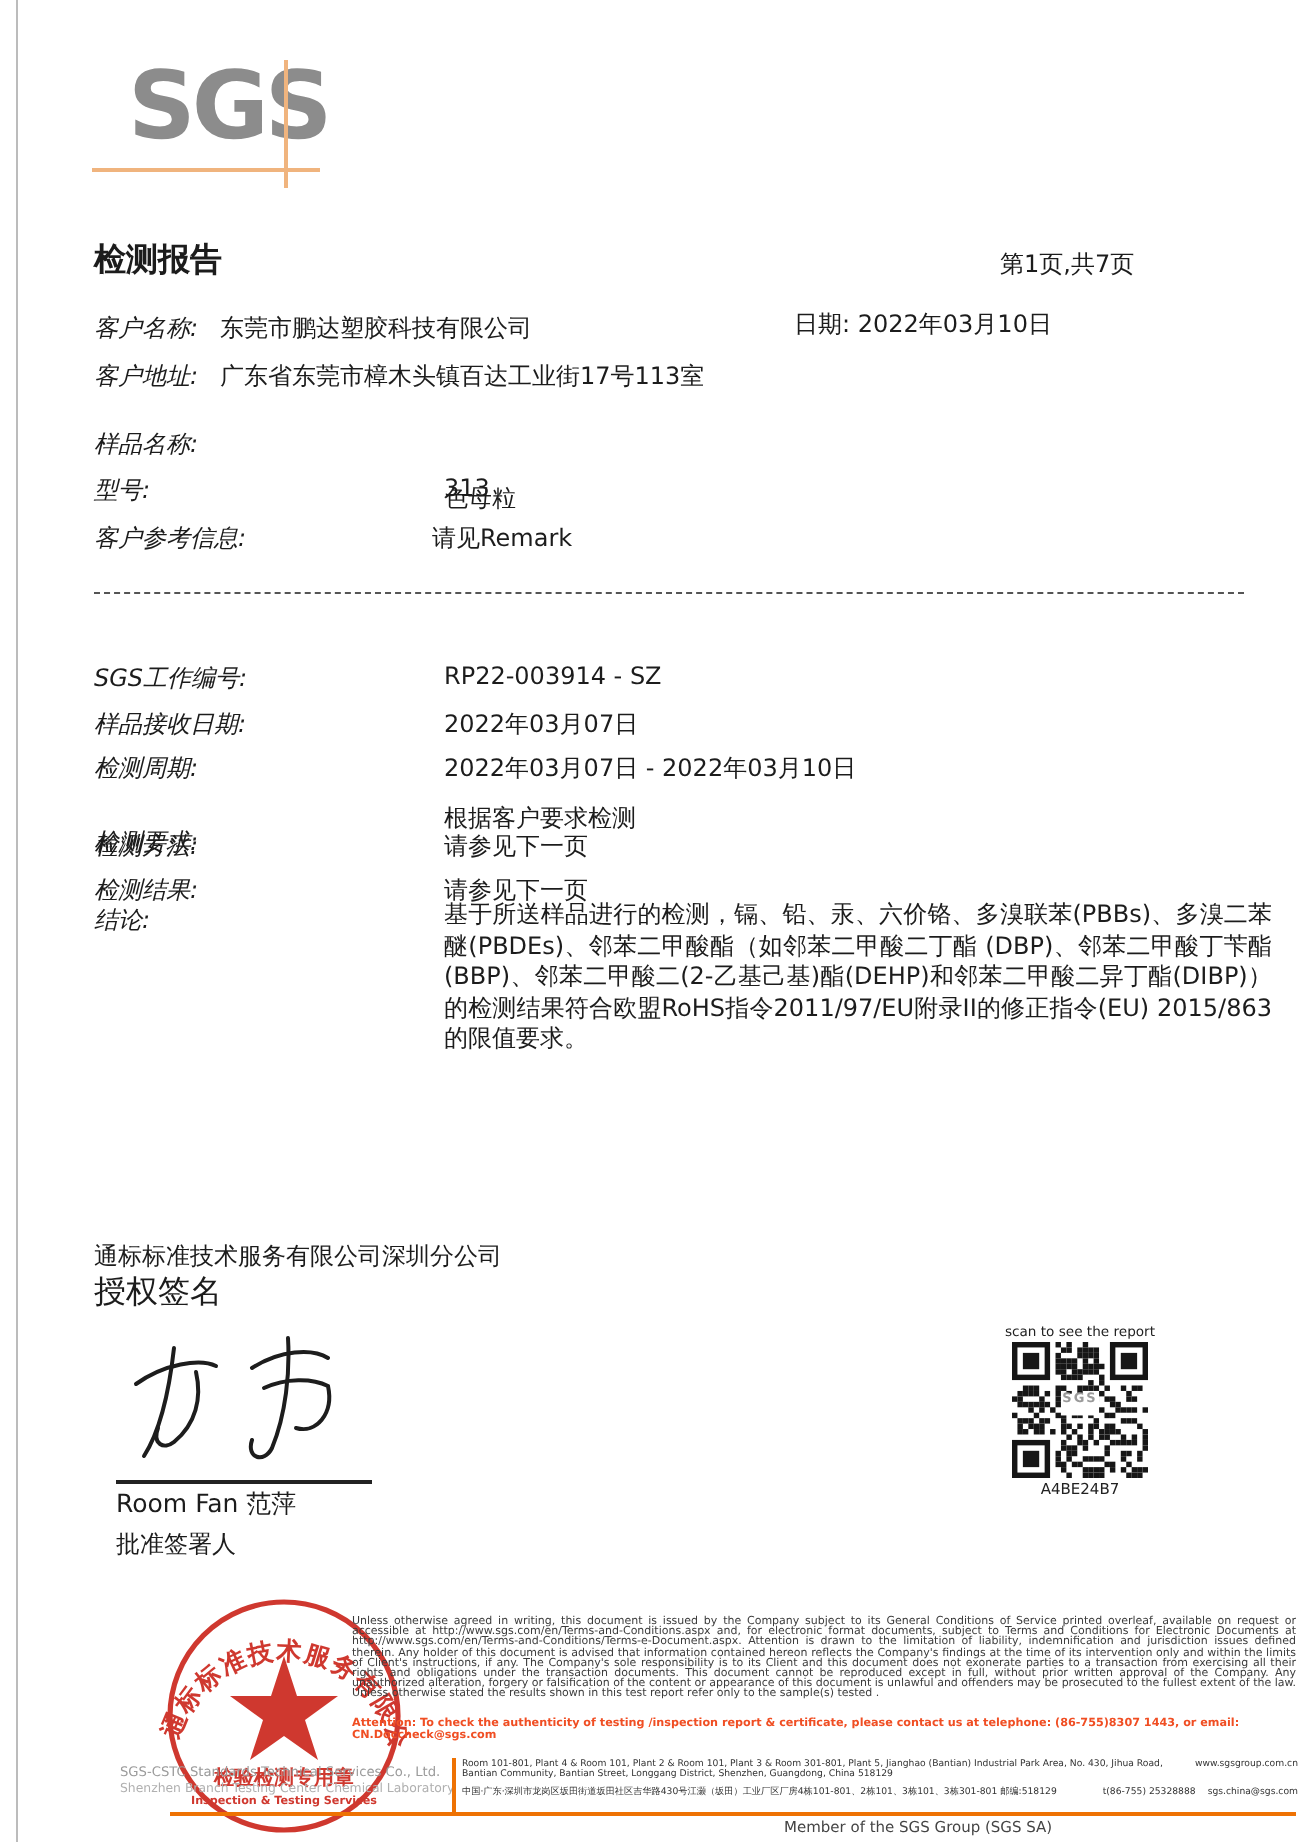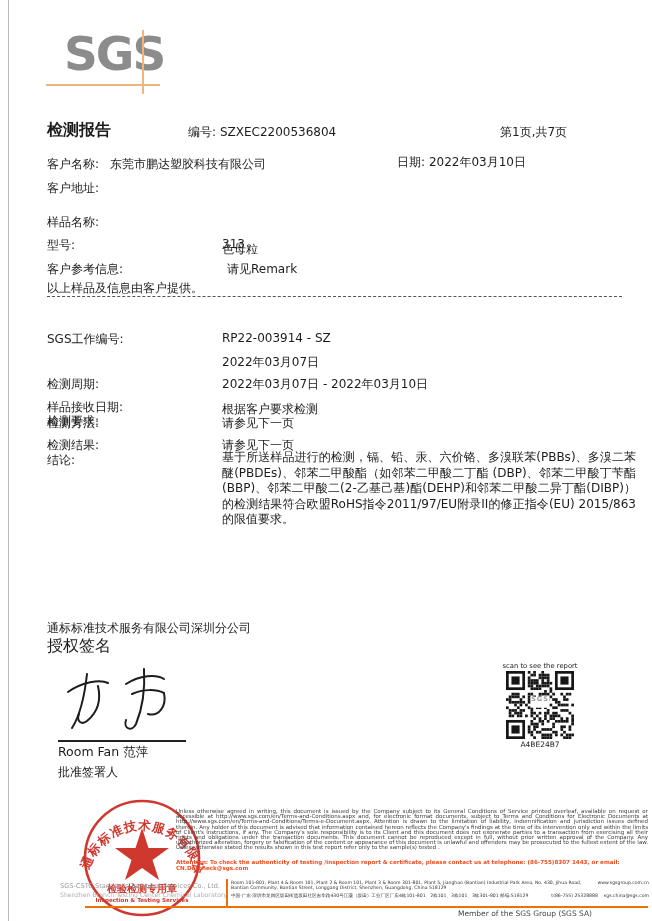--- a/index.html
+++ b/index.html
@@ -7,21 +7,21 @@
         font-family:"DejaVu Sans","Liberation Sans",sans-serif;color:#1c1c1c;}
   .edge-line{position:absolute;left:8px;top:0;width:1px;height:921px;background:#bcbcbc;}
   
   .logo{position:absolute;left:64px;top:30px;font-size:47px;font-weight:bold;color:#8c8c8c;
         letter-spacing:-2px;line-height:1;}
   .logo-hline{position:absolute;left:46px;top:84px;width:114px;height:2px;background:#f0b47e;}
   .logo-vline{position:absolute;left:142px;top:30px;width:2px;height:64px;background:#f0b47e;}
   .doc-title{position:absolute;left:47px;top:120px;font-size:16px;font-weight:bold;}
   .hdr{position:absolute;top:124px;font-size:12px;}
   
-  .lbl{position:absolute;left:47px;font-size:12px;}
+  .lbl{position:absolute;left:47px;font-size:12px;font-style:italic;}
   .val{position:absolute;font-size:12px;}
   .dash{position:absolute;left:47px;top:296px;width:575px;border-top:1px dashed #555;}
   .concl{position:absolute;left:222px;top:450px;width:414px;font-size:12px;line-height:15.6px;text-align:justify;}
   
   .sig-company{position:absolute;left:47px;top:620px;font-size:12px;}
   .sig-auth{position:absolute;left:47px;top:636px;font-size:16px;}
   .sig-svg{position:absolute;left:56px;top:662px;}
   .sig-line{position:absolute;left:58px;top:740px;width:128px;height:2px;background:#222;}
   .sig-name{position:absolute;left:58px;top:744px;font-size:12.5px;}
   .sig-title{position:absolute;left:58px;top:764px;font-size:12px;}
@@ -37,54 +37,53 @@
   .ft-co2{position:absolute;left:60px;top:891px;font-size:6.2px;color:#b0b0b0;}
   .disclaimer{position:absolute;left:176px;top:809px;width:472px;font-size:5.5px;line-height:5.2px;
               color:#3c3c3c;text-align:justify;}
   .attention{position:absolute;left:176px;top:860px;width:472px;font-size:5.6px;line-height:5.6px;
              color:#f04e23;font-weight:bold;}
   .addr-vline{position:absolute;left:226px;top:879px;width:2px;height:27px;background:#ee7203;}
   .addr{position:absolute;left:231px;top:880px;width:418px;font-size:4.6px;color:#333;}
   .addr-row{display:flex;gap:6px;margin-bottom:3px;align-items:baseline;}
   .addr-row .grow{flex:1;}
   .ft-hline{position:absolute;left:85px;top:906px;width:563px;height:2px;background:#ee7203;}
-  .member{position:absolute;left:392px;top:909px;width:200px;text-align:right;font-size:7.5px;color:#444;}
+  .member{position:absolute;left:392px;top:909px;width:200px;text-align:left;font-size:7.5px;color:#444;}
 </style>
 </head>
 <body>
 
 <div class="page">
   <div class="edge-line"></div>
 
   <div class="logo">SGS</div>
   <div class="logo-hline"></div>
   <div class="logo-vline"></div>
 
   <div class="doc-title">检测报告</div>
-  <div class="hdr" style="left:188px;"><span>编号:</span> <span>SZXEC2200536804</span></div>
   <div class="hdr" style="left:397px;margin-top:30px;"><span>日期:</span> <span>2022年03月10日</span></div>
   <div class="hdr" style="left:500px;">第1页,共7页</div>
 
   <div class="lbl" style="top:156px;">客户名称:</div>
   <div class="val" style="left:110px;top:156px;">东莞市鹏达塑胶科技有限公司</div>
   <div class="lbl" style="top:180px;">客户地址:</div>
+  <div class="val" style="left:110px;top:180px;">广东省东莞市樟木头镇百达工业街17号113室</div>
 
   <div class="lbl" style="top:214px;">样品名称:</div>
   <div class="val" style="left:222px;top:214px;margin-top:27px;">色母粒</div>
   <div class="lbl" style="top:237px;">型号:</div>
   <div class="val" style="left:222px;top:237px;">313</div>
   <div class="lbl" style="top:261px;">客户参考信息:</div>
-  <div class="val" style="left:227px;top:261px;">请见Remark</div>
-  <div class="lbl" style="top:280px;">以上样品及信息由客户提供。</div>
+  <div class="val" style="left:216px;top:261px;">请见Remark</div>
 
   <div class="dash"></div>
 
   <div class="lbl" style="top:331px;">SGS工作编号:</div>
   <div class="val" style="left:222px;top:331px;">RP22-003914 - SZ</div>
-  <div class="lbl" style="top:354px;margin-top:45px;">样品接收日期:</div>
+  <div class="lbl" style="top:354px;">样品接收日期:</div>
   <div class="val" style="left:222px;top:354px;">2022年03月07日</div>
   <div class="lbl" style="top:376px;text-align:right;">检测周期:</div>
   <div class="val" style="left:222px;top:376px;">2022年03月07日 - 2022年03月10日</div>
   <div class="lbl" style="top:397px;margin-top:16px;">检测要求:</div>
   <div class="val" style="left:222px;top:401px;text-align:center;">根据客户要求检测</div>
   <div class="lbl" style="top:415px;">检测方法:</div>
   <div class="val" style="left:222px;top:415px;">请参见下一页</div>
   <div class="lbl" style="top:437px;">检测结果:</div>
   <div class="val" style="left:222px;top:437px;">请参见下一页</div>
 

